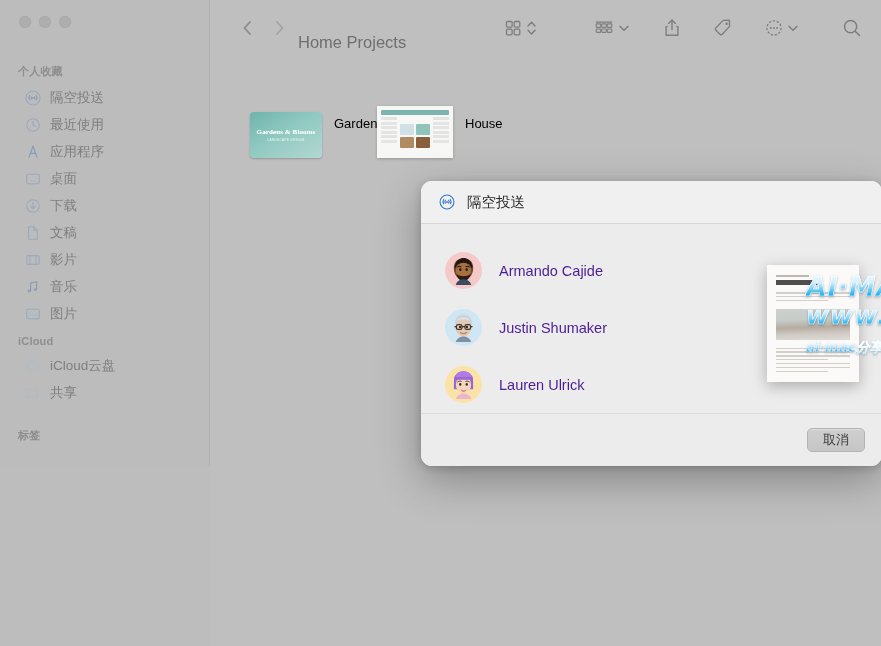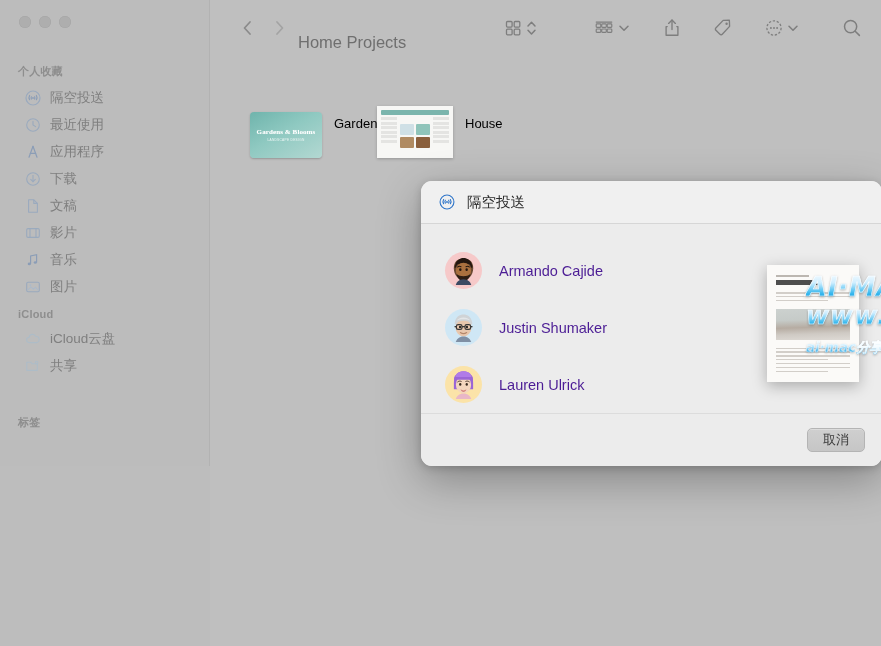--- a/index.html
+++ b/index.html
@@ -37,21 +37,21 @@
     box-shadow: inset 0 0 0 0.5px #a5a5a5;
   }
   .sb-section {
     font-size: 11px; font-weight: bold;
     color: #8e8e8e;
     padding: 0 0 6px 18px;
     letter-spacing: 0.2px;
   }
   #sb-favorites-header { margin-top: 24px; }
   #sb-icloud-header { margin-top: 8px; }
-  #sb-tags-header { margin-top: 36px; }
+  #sb-tags-header { margin-top: 22px; }
   .sb-item {
     display: flex; align-items: center;
     gap: 9px;
     height: 26px;
     padding-left: 16px;
     color: #7f7f7f;
     font-size: 13.5px;
     border-radius: 5px;
     margin: 0 8px 1px 8px;
   }
@@ -353,20 +353,29 @@
       <span class="sb-icon">
         <svg viewBox="0 0 16 16" fill="none" stroke="#7b93b5" stroke-width="1.2" stroke-linecap="round">
           <path d="M8 2.3 4 13.2"></path>
             <path d="M8 2.3 12 13.2"></path>
             <path d="M5.4 9.4h5.2"></path>
         </svg>
       </span>
       <span class="sb-label">应用程序</span>
     </div>
 
+    <div class="sb-item">
+      <span class="sb-icon">
+        <svg viewBox="0 0 16 16" fill="none" stroke="#8fa4bf" stroke-width="1.1">
+          <rect x="1.7" y="3.3" width="12.6" height="9.4" rx="1.5"></rect>
+          <rect x="5" y="9.3" width="6" height="1.6" rx="0.7" fill="#a6b8ce" stroke="none"></rect>
+        </svg>
+      </span>
+      <span class="sb-label">桌面</span>
+    </div>
 
     <div class="sb-item">
       <span class="sb-icon">
         <svg viewBox="0 0 16 16" fill="none" stroke="#8fa4bf" stroke-width="1.1" stroke-linecap="round">
           <circle cx="8" cy="8" r="6.3"></circle>
           <path d="M8 4.6v6"></path>
             <path d="M5.7 8.4 8 10.7l2.3-2.3"></path>
         </svg>
       </span>
       <span class="sb-label">下载</span>

